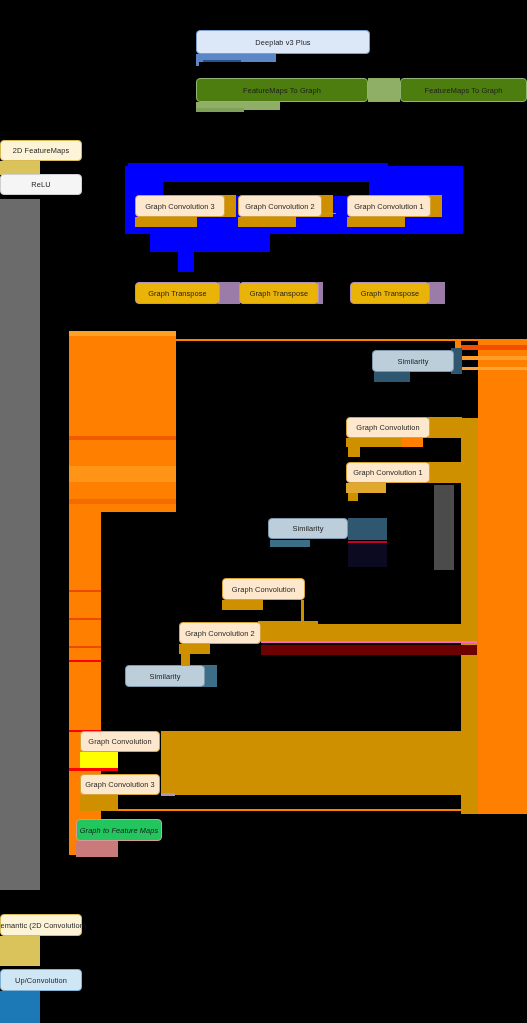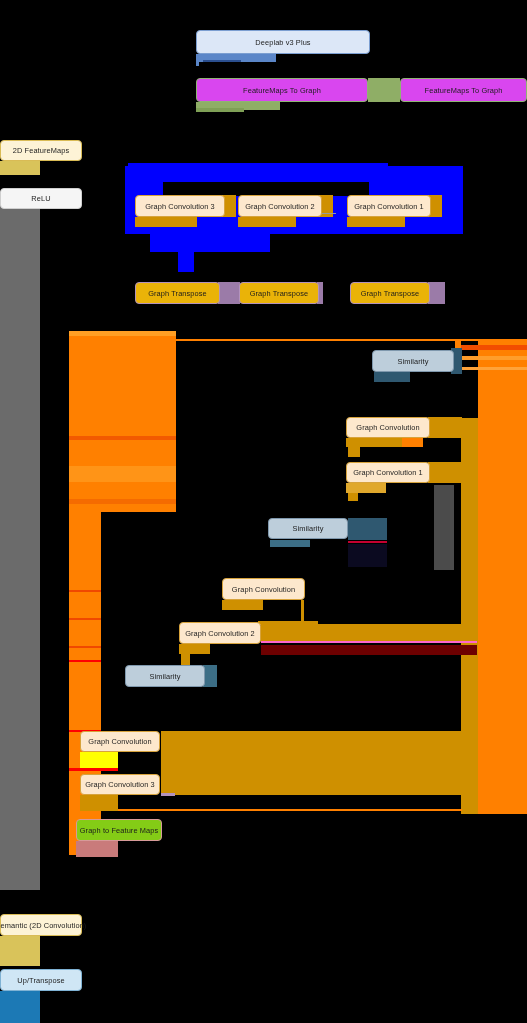--- a/index.html
+++ b/index.html
@@ -10,24 +10,24 @@
   .blk{position:absolute;box-sizing:border-box;}
 
   
   .node{position:absolute;box-sizing:border-box;border-radius:4px;border:1px solid #9a8f6a;
         display:flex;align-items:center;justify-content:center;
         font-size:7.4px;color:#1c1c1c;letter-spacing:.1px;white-space:nowrap;z-index:40;}
   .node.tan   {background:#fde8cd;border-color:#d7a33c;}
   .node.cream {background:#fdf3d6;border-color:#d9bb55;}
   .node.white {background:#f5f5f5;border-color:#cfcfcf;}
   .node.blue  {background:#dce7f7;border-color:#7b9ed1;}
-  .node.green {background:#d946ef;border-color:#8fb473;}
+  .node.green {background:#4d7c0f;border-color:#8fb473;}
   .node.purple{background:#eab308;border-color:#b393bd;}
   .node.steel {background:#bdcedb;border-color:#7f98ad;}
-  .node.pink  {background:#84cc16;border-color:#d79a9a;}
+  .node.pink  {background:#22c55e;border-color:#d79a9a;font-style:italic;}
   .node.cyan  {background:#cfe6f5;border-color:#7fb2d4;}
 </style>
 </head>
 <body>
 
 <div id="stage" style="width: 527px; height: 1023px; background: rgb(0, 0, 0);">
     <div class="blk" style="left: 196px; top: 54px; width: 80px; height: 8px; background: rgb(91, 134, 200); z-index: 10;"></div>
     <div class="blk" style="left: 196px; top: 54px; width: 3px; height: 12px; background: rgb(91, 134, 200); z-index: 10;"></div>
     <div class="blk" style="left: 203px; top: 60px; width: 38px; height: 2px; background: rgb(43, 79, 143); z-index: 10;"></div>
     <div class="blk" style="left: 368px; top: 78px; width: 32px; height: 24px; background: rgb(143, 174, 102); z-index: 10;"></div>
@@ -100,32 +100,32 @@
     <div class="blk" style="left: 161px; top: 793px; width: 14px; height: 3px; background: rgb(179, 147, 189); z-index: 10;"></div>
     <div class="blk" style="left: 118px; top: 809px; width: 344px; height: 2px; background: rgb(255, 128, 0); z-index: 10;"></div>
     <div class="blk" style="left: 76px; top: 841px; width: 42px; height: 16px; background: rgb(201, 123, 123); z-index: 10;"></div>
     <div class="blk" style="left: 18px; top: 880px; width: 22px; height: 4px; background: rgb(107, 107, 107); z-index: 10;"></div>
     <div class="blk" style="left: 0px; top: 936px; width: 40px; height: 30px; background: rgb(217, 195, 90); z-index: 10;"></div>
     <div class="blk" style="left: 0px; top: 991px; width: 40px; height: 32px; background: rgb(28, 121, 181); z-index: 10;"></div>
     <div class="node blue" style="left: 196px; top: 30px; width: 174px; height: 24px;">Deeplab v3 Plus</div>
     <div class="node green" style="left: 196px; top: 78px; width: 172px; height: 24px;">FeatureMaps To Graph</div>
     <div class="node green" style="left: 400px; top: 78px; width: 127px; height: 24px;">FeatureMaps To Graph</div>
     <div class="node cream" style="left: 0px; top: 140px; width: 82px; height: 21px;">2D FeatureMaps</div>
-    <div class="node white" style="left: 0px; top: 188px; width: 82px; height: 21px;">ReLU</div>
+    <div class="node white" style="left: 0px; top: 174px; width: 82px; height: 21px;">ReLU</div>
     <div class="node tan" style="left: 135px; top: 195px; width: 90px; height: 22px;">Graph Convolution 3</div>
     <div class="node tan" style="left: 238px; top: 195px; width: 84px; height: 22px;">Graph Convolution 2</div>
     <div class="node tan" style="left: 347px; top: 195px; width: 84px; height: 22px;">Graph Convolution 1</div>
     <div class="node purple" style="left: 135px; top: 282px; width: 85px; height: 22px;">Graph Transpose</div>
     <div class="node purple" style="left: 239px; top: 282px; width: 80px; height: 22px;">Graph Transpose</div>
     <div class="node purple" style="left: 350px; top: 282px; width: 80px; height: 22px;">Graph Transpose</div>
     <div class="node steel" style="left: 372px; top: 350px; width: 82px; height: 22px;">Similarity</div>
     <div class="node tan" style="left: 346px; top: 417px; width: 84px; height: 21px;">Graph Convolution</div>
     <div class="node tan" style="left: 346px; top: 462px; width: 84px; height: 21px;">Graph Convolution 1</div>
     <div class="node steel" style="left: 268px; top: 518px; width: 80px; height: 21px;">Similarity</div>
     <div class="node tan" style="left: 222px; top: 578px; width: 83px; height: 22px;">Graph Convolution</div>
     <div class="node tan" style="left: 179px; top: 622px; width: 82px; height: 22px;">Graph Convolution 2</div>
     <div class="node steel" style="left: 125px; top: 665px; width: 80px; height: 22px;">Similarity</div>
     <div class="node tan" style="left: 80px; top: 731px; width: 80px; height: 21px;">Graph Convolution</div>
     <div class="node tan" style="left: 80px; top: 774px; width: 80px; height: 21px;">Graph Convolution 3</div>
     <div class="node pink" style="left: 76px; top: 819px; width: 86px; height: 22px;">Graph to Feature Maps</div>
     <div class="node cream" style="left: 0px; top: 914px; width: 82px; height: 22px;">Semantic (2D Convolution)</div>
-    <div class="node cyan" style="left: 0px; top: 969px; width: 82px; height: 22px;">Up/Transpose</div>
+    <div class="node cyan" style="left: 0px; top: 969px; width: 82px; height: 22px;">Up/Convolution</div>
   </div>
 
 </body></html>

